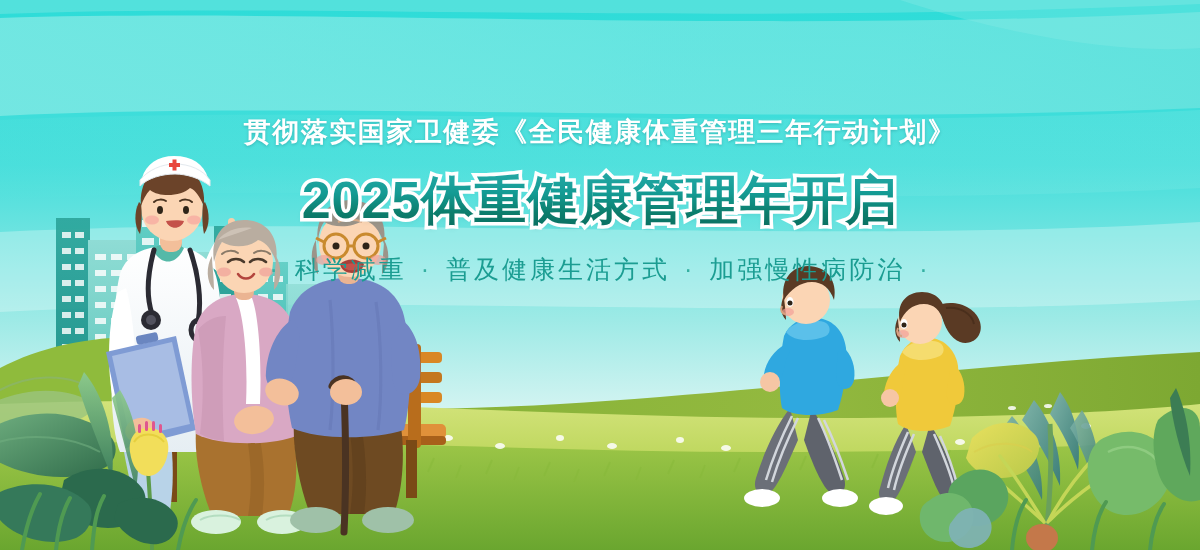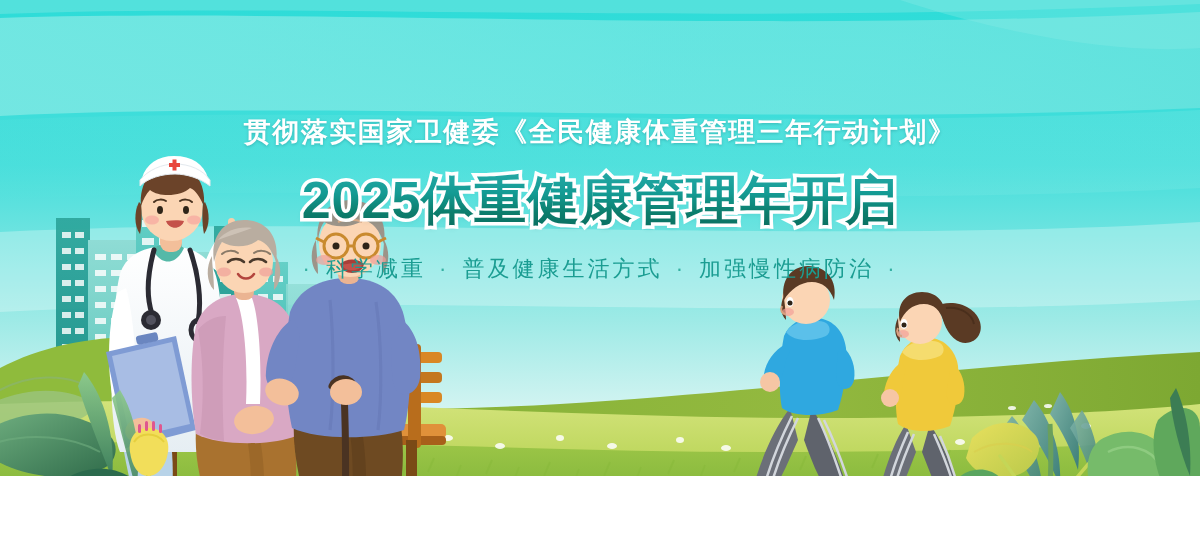--- a/index.html
+++ b/index.html
@@ -5,21 +5,21 @@
   * { margin:0; padding:0; box-sizing:border-box; }
   html,body { width:1200px; height:550px; overflow:hidden; }
   body {
     font-family:"Liberation Sans","DejaVu Sans",sans-serif;
     background:#ffffff;
   }
 
   #banner {
     position:relative;
     width:1200px;
-    height:476px;
+    height:550px;
     overflow:hidden;
   }
 
   .layer { position:absolute; left:0; top:0; width:1200px; height:550px; }
   svg.layer { display:block; }
 
   
   #text-block {
     position:absolute;
     left:0; top:112px;
@@ -62,21 +62,21 @@
     position:absolute;
     left:0; right:0; top:0;
     color:transparent;
     -webkit-text-stroke:7px #ffffff;
     z-index:1;
     text-shadow:0 2px 6px rgba(0,80,80,.18);
   }
 
   #tagline {
     margin-top:10px;
-    font-size:22px;
+    font-size:25px;
     color:#1b9d92;
     letter-spacing:3px;
     line-height:34px;
     white-space:nowrap;
     font-weight:500;
   }
   #tagline .dot { color:#35b0a2; padding:0 4px; }
 </style>
 </head>
 <body>

